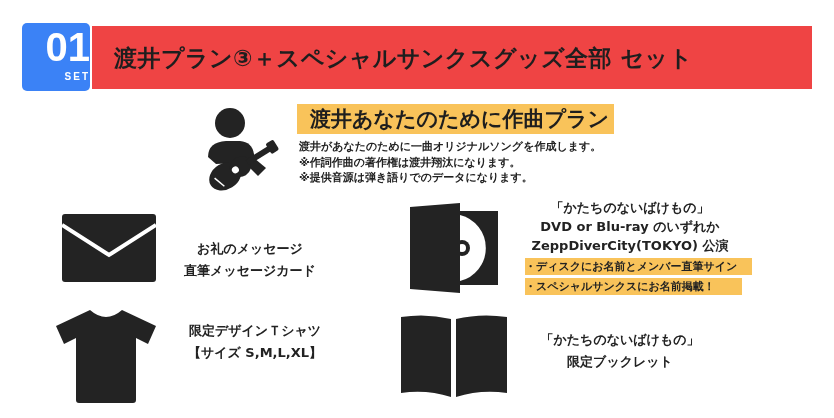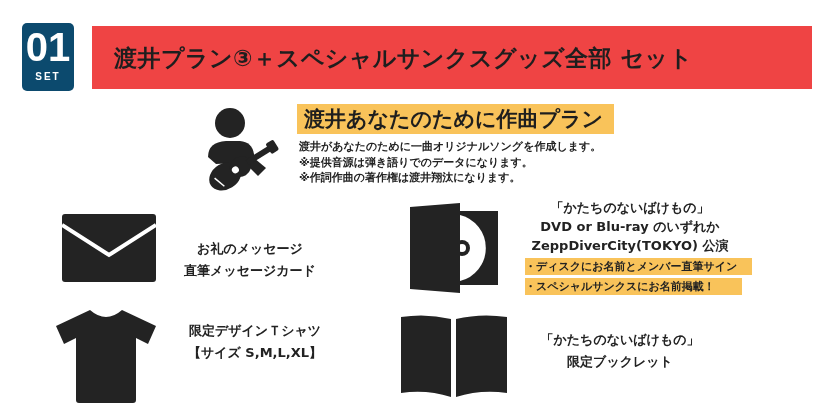--- a/index.html
+++ b/index.html
@@ -1,29 +1,29 @@
 <!DOCTYPE html>
 <html><head>
 <meta charset="utf-8">
 <style>
   * { box-sizing: border-box; margin: 0; padding: 0; }
   html, body { width: 834px; height: 418px; background: #ffffff; overflow: hidden; }
   body { position: relative; font-family: "DejaVu Sans", "Liberation Sans", sans-serif; color: #1e1e1e; }
 
-  .badge { position: absolute; left: 22px; top: 23px; width: 52px; height: 68px; background: #0c4a6e; border-radius: 5px; color: #fff; text-align: center; }
+  .badge { position: absolute; left: 22px; top: 23px; width: 68px; height: 68px; background: #3b82f6; border-radius: 5px; color: #fff; text-align: right; }
   .badge .num { position: absolute; left: 0; right: 0; top: 4px; font-family: "Liberation Sans", sans-serif; font-size: 40px; line-height: 40px; font-weight: bold; letter-spacing: 0px; }
   .badge .set { position: absolute; left: 0; right: 0; top: 46px; font-family: "Liberation Sans", sans-serif; font-size: 10px; line-height: 16px; font-weight: bold; letter-spacing: 2px; }
 
   .band { position: absolute; left: 92px; top: 26px; width: 720px; height: 63px; background: #ef4444; }
   .band .title { position: absolute; left: 22px; top: 17px; font-size: 23px; line-height: 30px; font-weight: bold; color: #1e1e1e; white-space: nowrap; letter-spacing: 0.5px; }
 
   .icon { position: absolute; }
   .icon svg { display: block; }
 
-  .hl-title { position: absolute; left: 297px; top: 104px; width: 317px; height: 30px; background: #f9c35a; font-size: 21px; line-height: 30px; font-weight: bold; padding-left: 7px; white-space: nowrap; }
+  .hl-title { position: absolute; left: 297px; top: 104px; width: 317px; height: 30px; background: #f9c35a; font-size: 21px; line-height: 30px; font-weight: bold; padding-left: 13px; white-space: nowrap; }
   .plan-lines { position: absolute; left: 299px; top: 139px; font-size: 11px; line-height: 15.5px; white-space: nowrap; font-weight: bold; color: #222; }
 
   .caption { position: absolute; text-align: center; font-size: 13px; line-height: 22px; font-weight: bold; white-space: nowrap; color: #222; }
 
   .tag { position: absolute; background: #f9c35a; height: 17px; font-size: 11px; line-height: 17px; font-weight: bold; padding-left: 0; white-space: nowrap; color: #222; }
 </style>
 </head>
 <body>
 
 <div class="badge">
@@ -45,22 +45,22 @@
       <rect x="54" y="67" width="26" height="6" fill="#232323"></rect>
       <rect x="79" y="64" width="9" height="12" rx="2" fill="#232323"></rect>
       <circle cx="40" cy="70" r="3.5" fill="#ffffff"></circle>
       <line x1="18" y1="66" x2="22" y2="78" stroke="#fff" stroke-width="1.5"></line>
     </g>
   </svg>
 </div>
 <div class="hl-title">渡井あなたのために作曲プラン</div>
 <div class="plan-lines">
   <div>渡井があなたのために一曲オリジナルソングを作成します。</div>
+  <div>※作詞作曲の著作権は渡井翔汰になります。</div>
   <div>※提供音源は弾き語りでのデータになります。</div>
-  <div>※作詞作曲の著作権は渡井翔汰になります。</div>
 </div>
 
 <div class="icon" style="left:62px; top:214px;">
   <svg width="94" height="68" viewBox="0 0 94 68">
     <rect x="0" y="0" width="94" height="68" rx="3" fill="#232323"></rect>
     <polyline points="0,11 47,41 94,11" fill="none" stroke="#ffffff" stroke-width="4"></polyline>
   </svg>
 </div>
 <div class="caption" style="left:175px; top:222px; width:150px;margin-top:16px;">
   <div>お礼のメッセージ</div>

